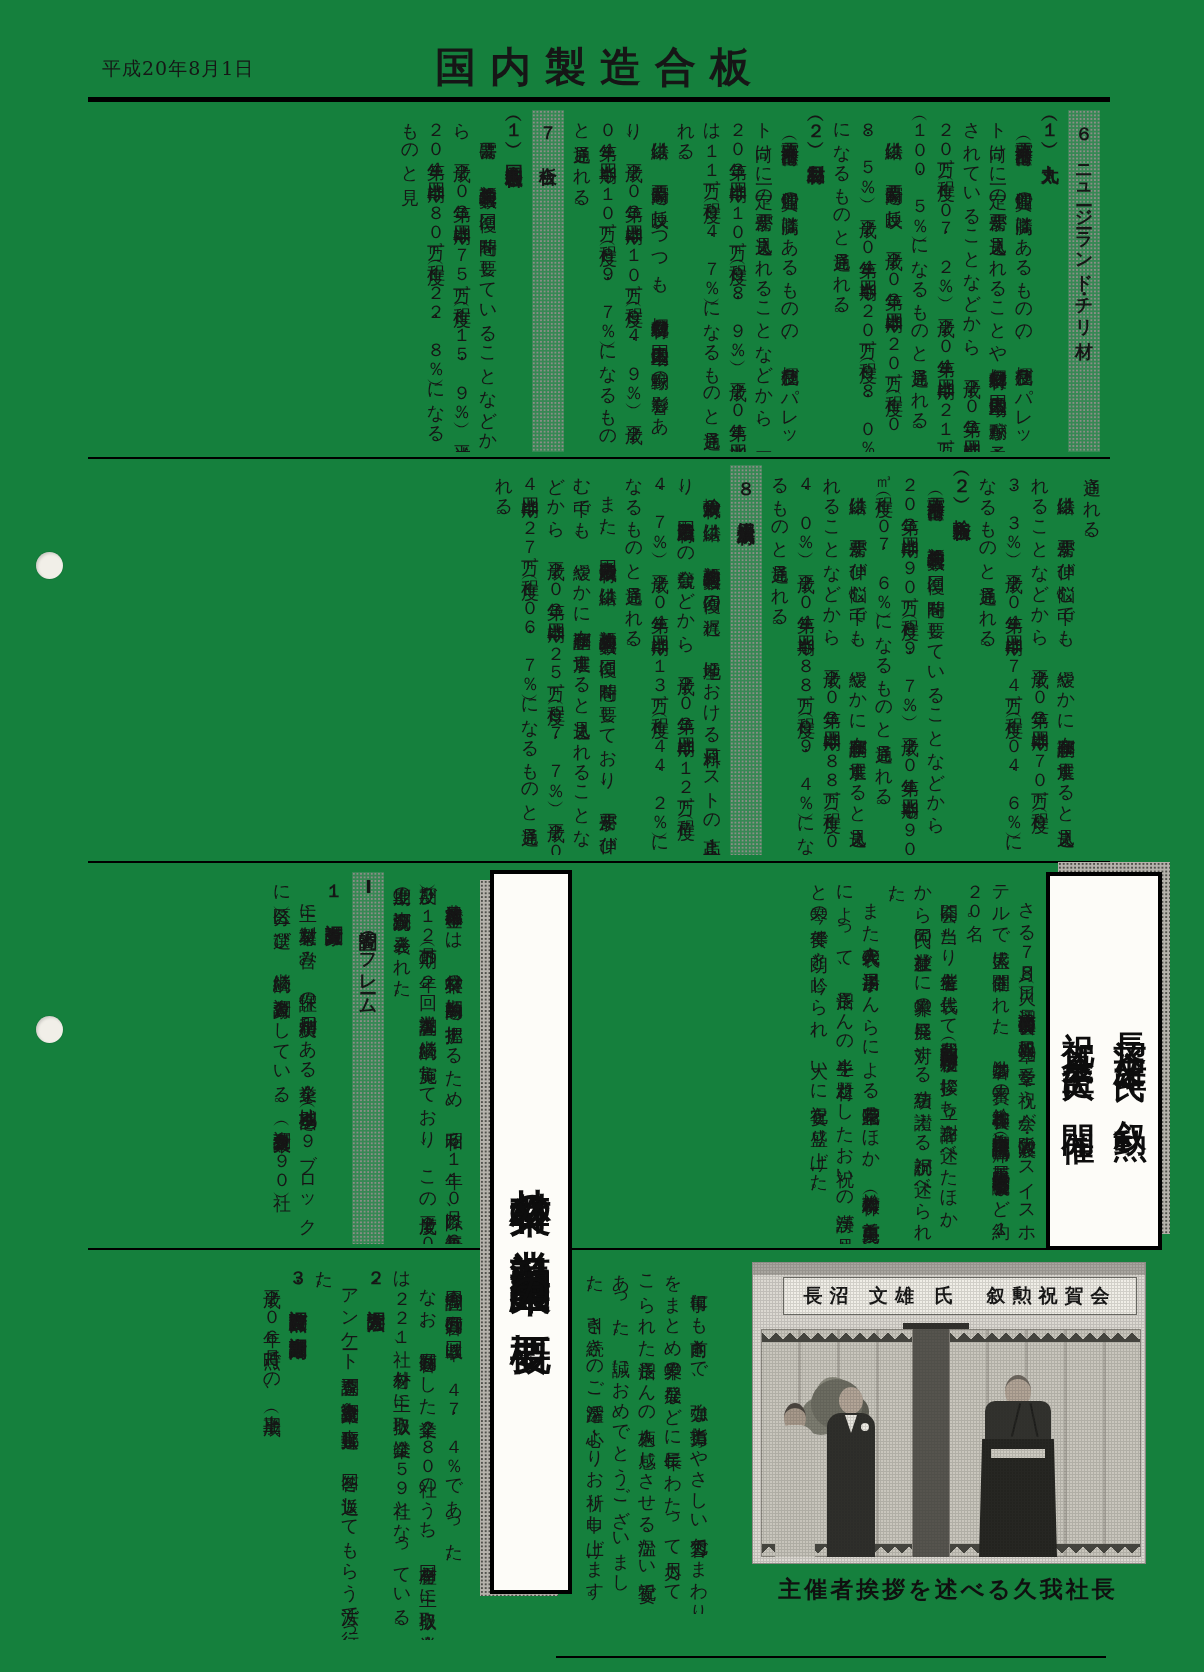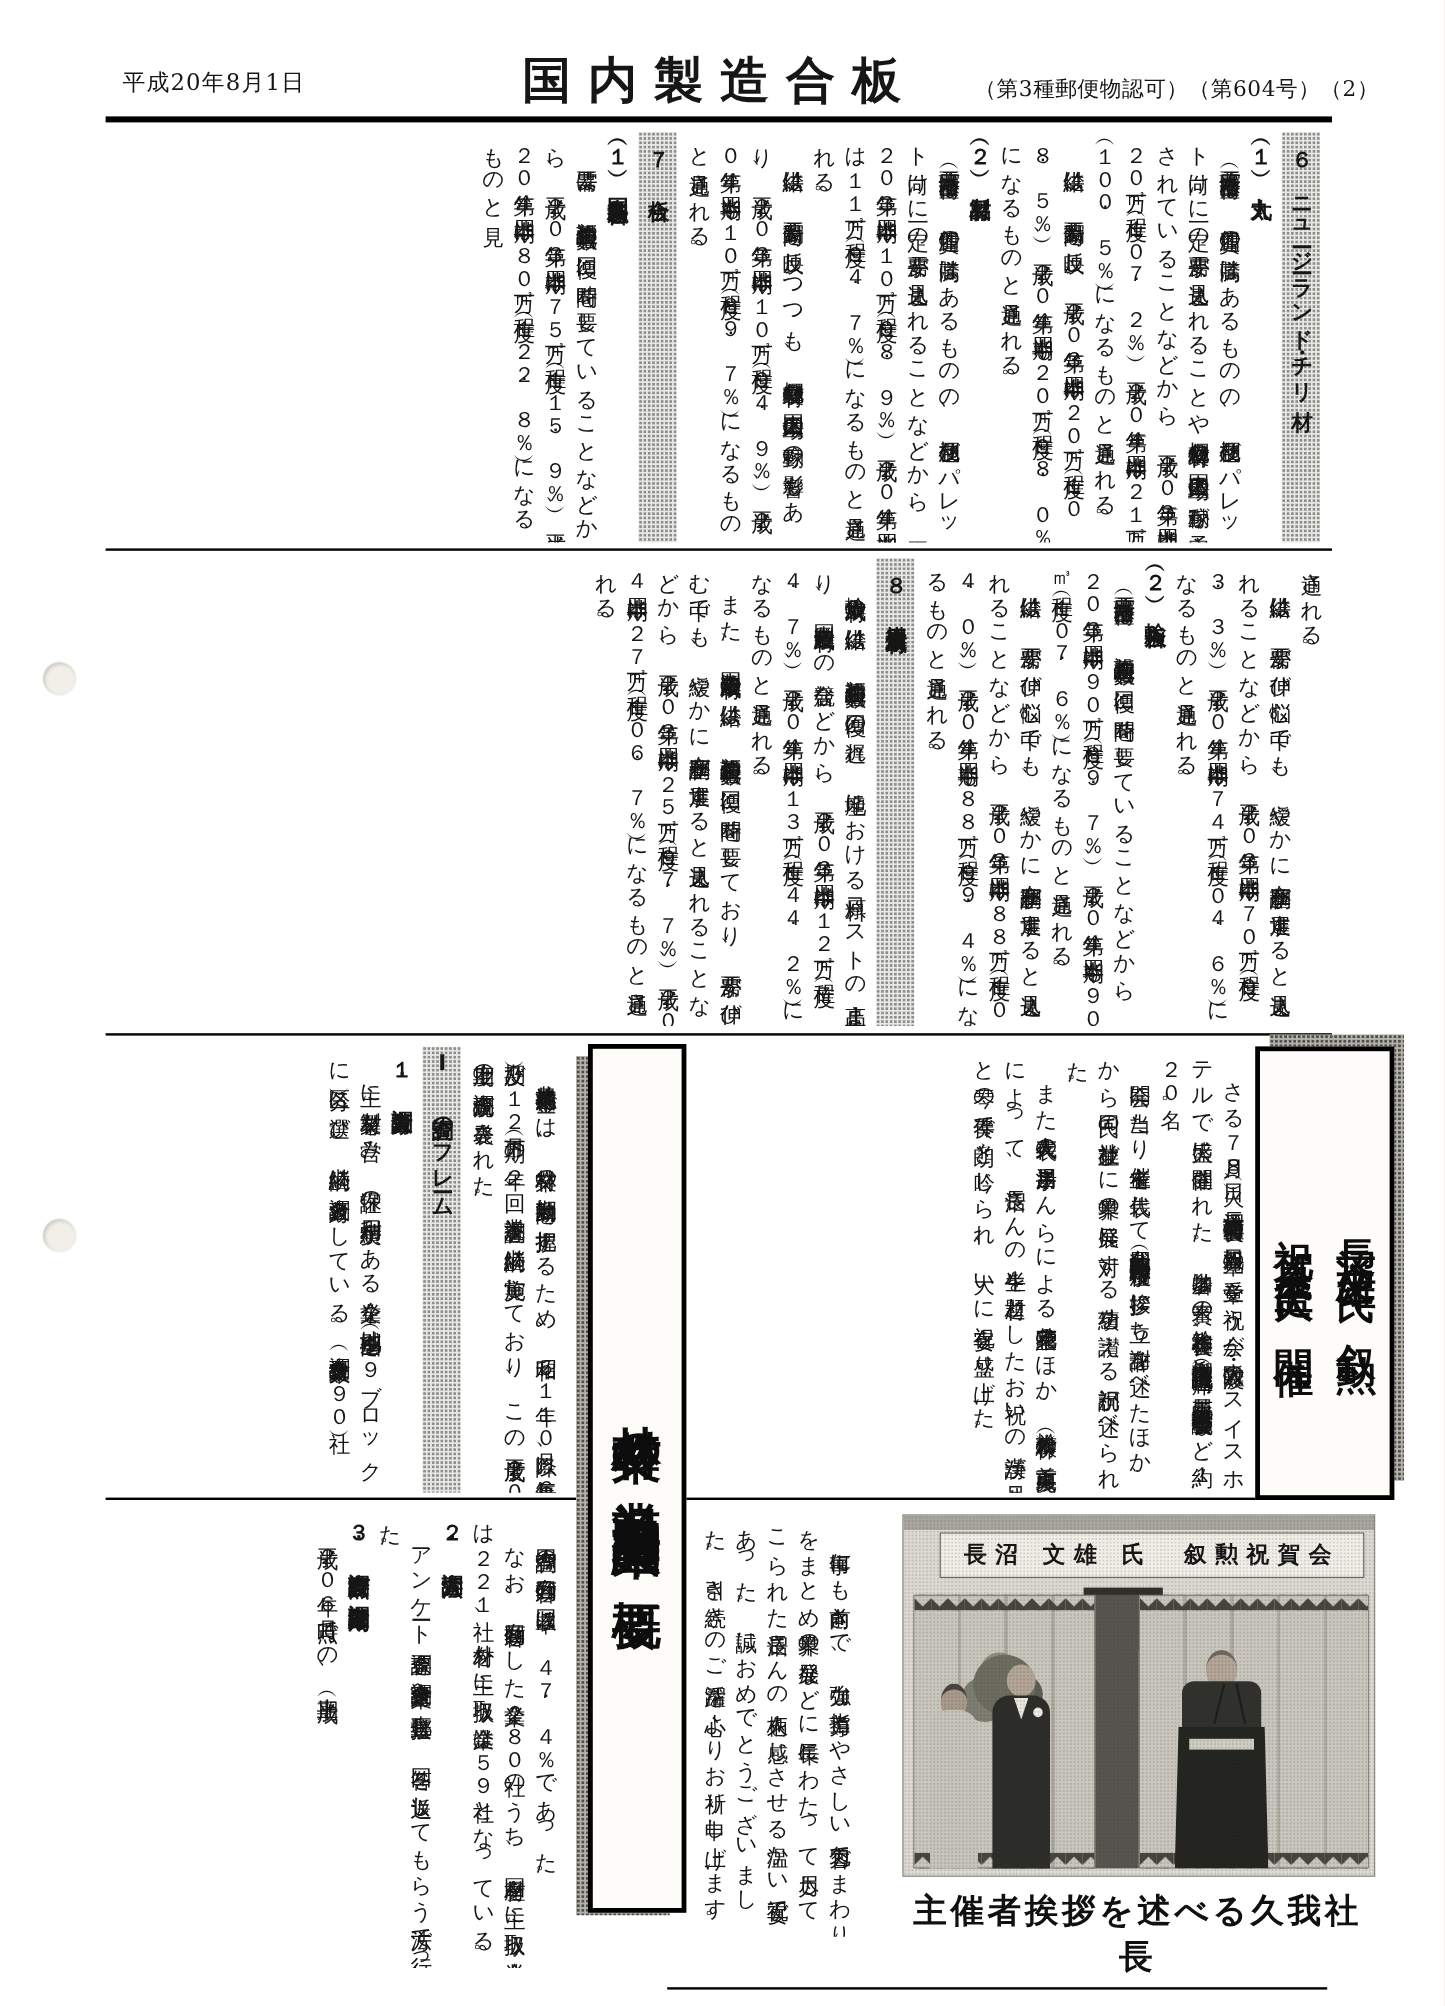--- a/index.html
+++ b/index.html
@@ -1,16 +1,16 @@
 <!DOCTYPE html>
 <html><head>
 <meta charset="utf-8">
 <style>
   html,body{margin:0;padding:0;background:#d9d7d2;}
-  .page{position:relative;width:1204px;height:1672px;background:#ffffff;
+  .page{position:relative;width:1204px;height:1672px;background:#15803d;
         font-family:"DejaVu Serif","Liberation Serif",serif;color:#161616;overflow:hidden;}
   
   .masthead-date{position:absolute;left:102px;top:56px;font-size:19px;letter-spacing:1px;}
   .masthead-title{position:absolute;left:80px;top:40px;width:1040px;text-align:center;
         font-size:41px;font-weight:bold;letter-spacing:14px;}
   .masthead-issue{position:absolute;left:812px;top:62px;font-size:18px;letter-spacing:0.5px;}
   .rule{position:absolute;background:#000;}
   
   .vflow{writing-mode:vertical-rl;text-orientation:mixed;position:absolute;
          font-size:18px;line-height:26px;letter-spacing:1px;overflow:hidden;}
@@ -75,33 +75,32 @@
   .ph-speaker-head{position:absolute;left:252px;top:112px;width:26px;height:29px;border-radius:50%;
         background:#b3a597;border-top:4px solid #6e675f;}
   .ph-speaker-body{position:absolute;left:232px;top:138px;width:66px;height:42px;background:#30302c;
         border-radius:10px 10px 0 0;}
   .ph-mic{position:absolute;width:2px;height:34px;background:#1d1d1b;}
   .ph-podium{position:absolute;left:226px;top:176px;width:78px;bottom:6px;background:#23231f;
         clip-path:polygon(4% 0,96% 0,100% 100%,0 100%);}
   .ph-plaque{position:absolute;left:238px;top:186px;width:54px;height:9px;background:#cfccc3;}
   .photo-caption{position:absolute;left:752px;top:1574px;width:392px;text-align:center;
         font-family:"DejaVu Sans","Liberation Sans",sans-serif;font-weight:bold;
-        font-size:28px;letter-spacing:3px;color:#101010;}
+        font-size:23px;letter-spacing:3px;color:#101010;}
   
   .hole{position:absolute;left:36px;width:27px;height:27px;border-radius:50%;background:#f1efe8;
         box-shadow:inset 1.5px 1.5px 3px rgba(0,0,0,0.16),0 0 0 1px rgba(0,0,0,0.05);}
 </style>
 </head>
 <body>
 
 <div class="page">
 
   <div class="masthead-date">平成20年8月1日</div>
   <div class="masthead-title">国内製造合板</div>
-  <div class="masthead-issue">（第3種郵便物認可）（第604号）（2）</div>
   <div class="rule" style="left:88px;top:97px;width:1022px;height:5px;"></div>
 
   <div class="hole" style="top:552px;"></div>
   <div class="hole" style="top:1016px;"></div>
 
   <div class="vflow" style="left:95px;top:110px;width:1010px;height:342px;">
       <div class="seg seg-section-header">６　ニュージーランド・チリ材</div>
       <div class="seg seg-sub-header">（１）　丸太</div>
       <div class="seg seg-para">需要（港頭出荷量）は、船運賃の高騰はあるものの、梱包及びパレット向けに一定の需要が見込まれることや梱包材製材の国内大型工場の稼動が予定されていることなどから、平成２０年第３四半期は２０万㎥程度（１０７．２％）、平成２０年第４四半期は２１万㎥程度（１００．５％）になるものと見通される。</div>
       <div class="seg seg-para">供給は、需要動向を反映し、平成２０年第３四半期は２０万㎥程度（１０８．５％）、平成２０年第４四半期も２０万㎥程度（９８．０％）になるものと見通される。</div>

